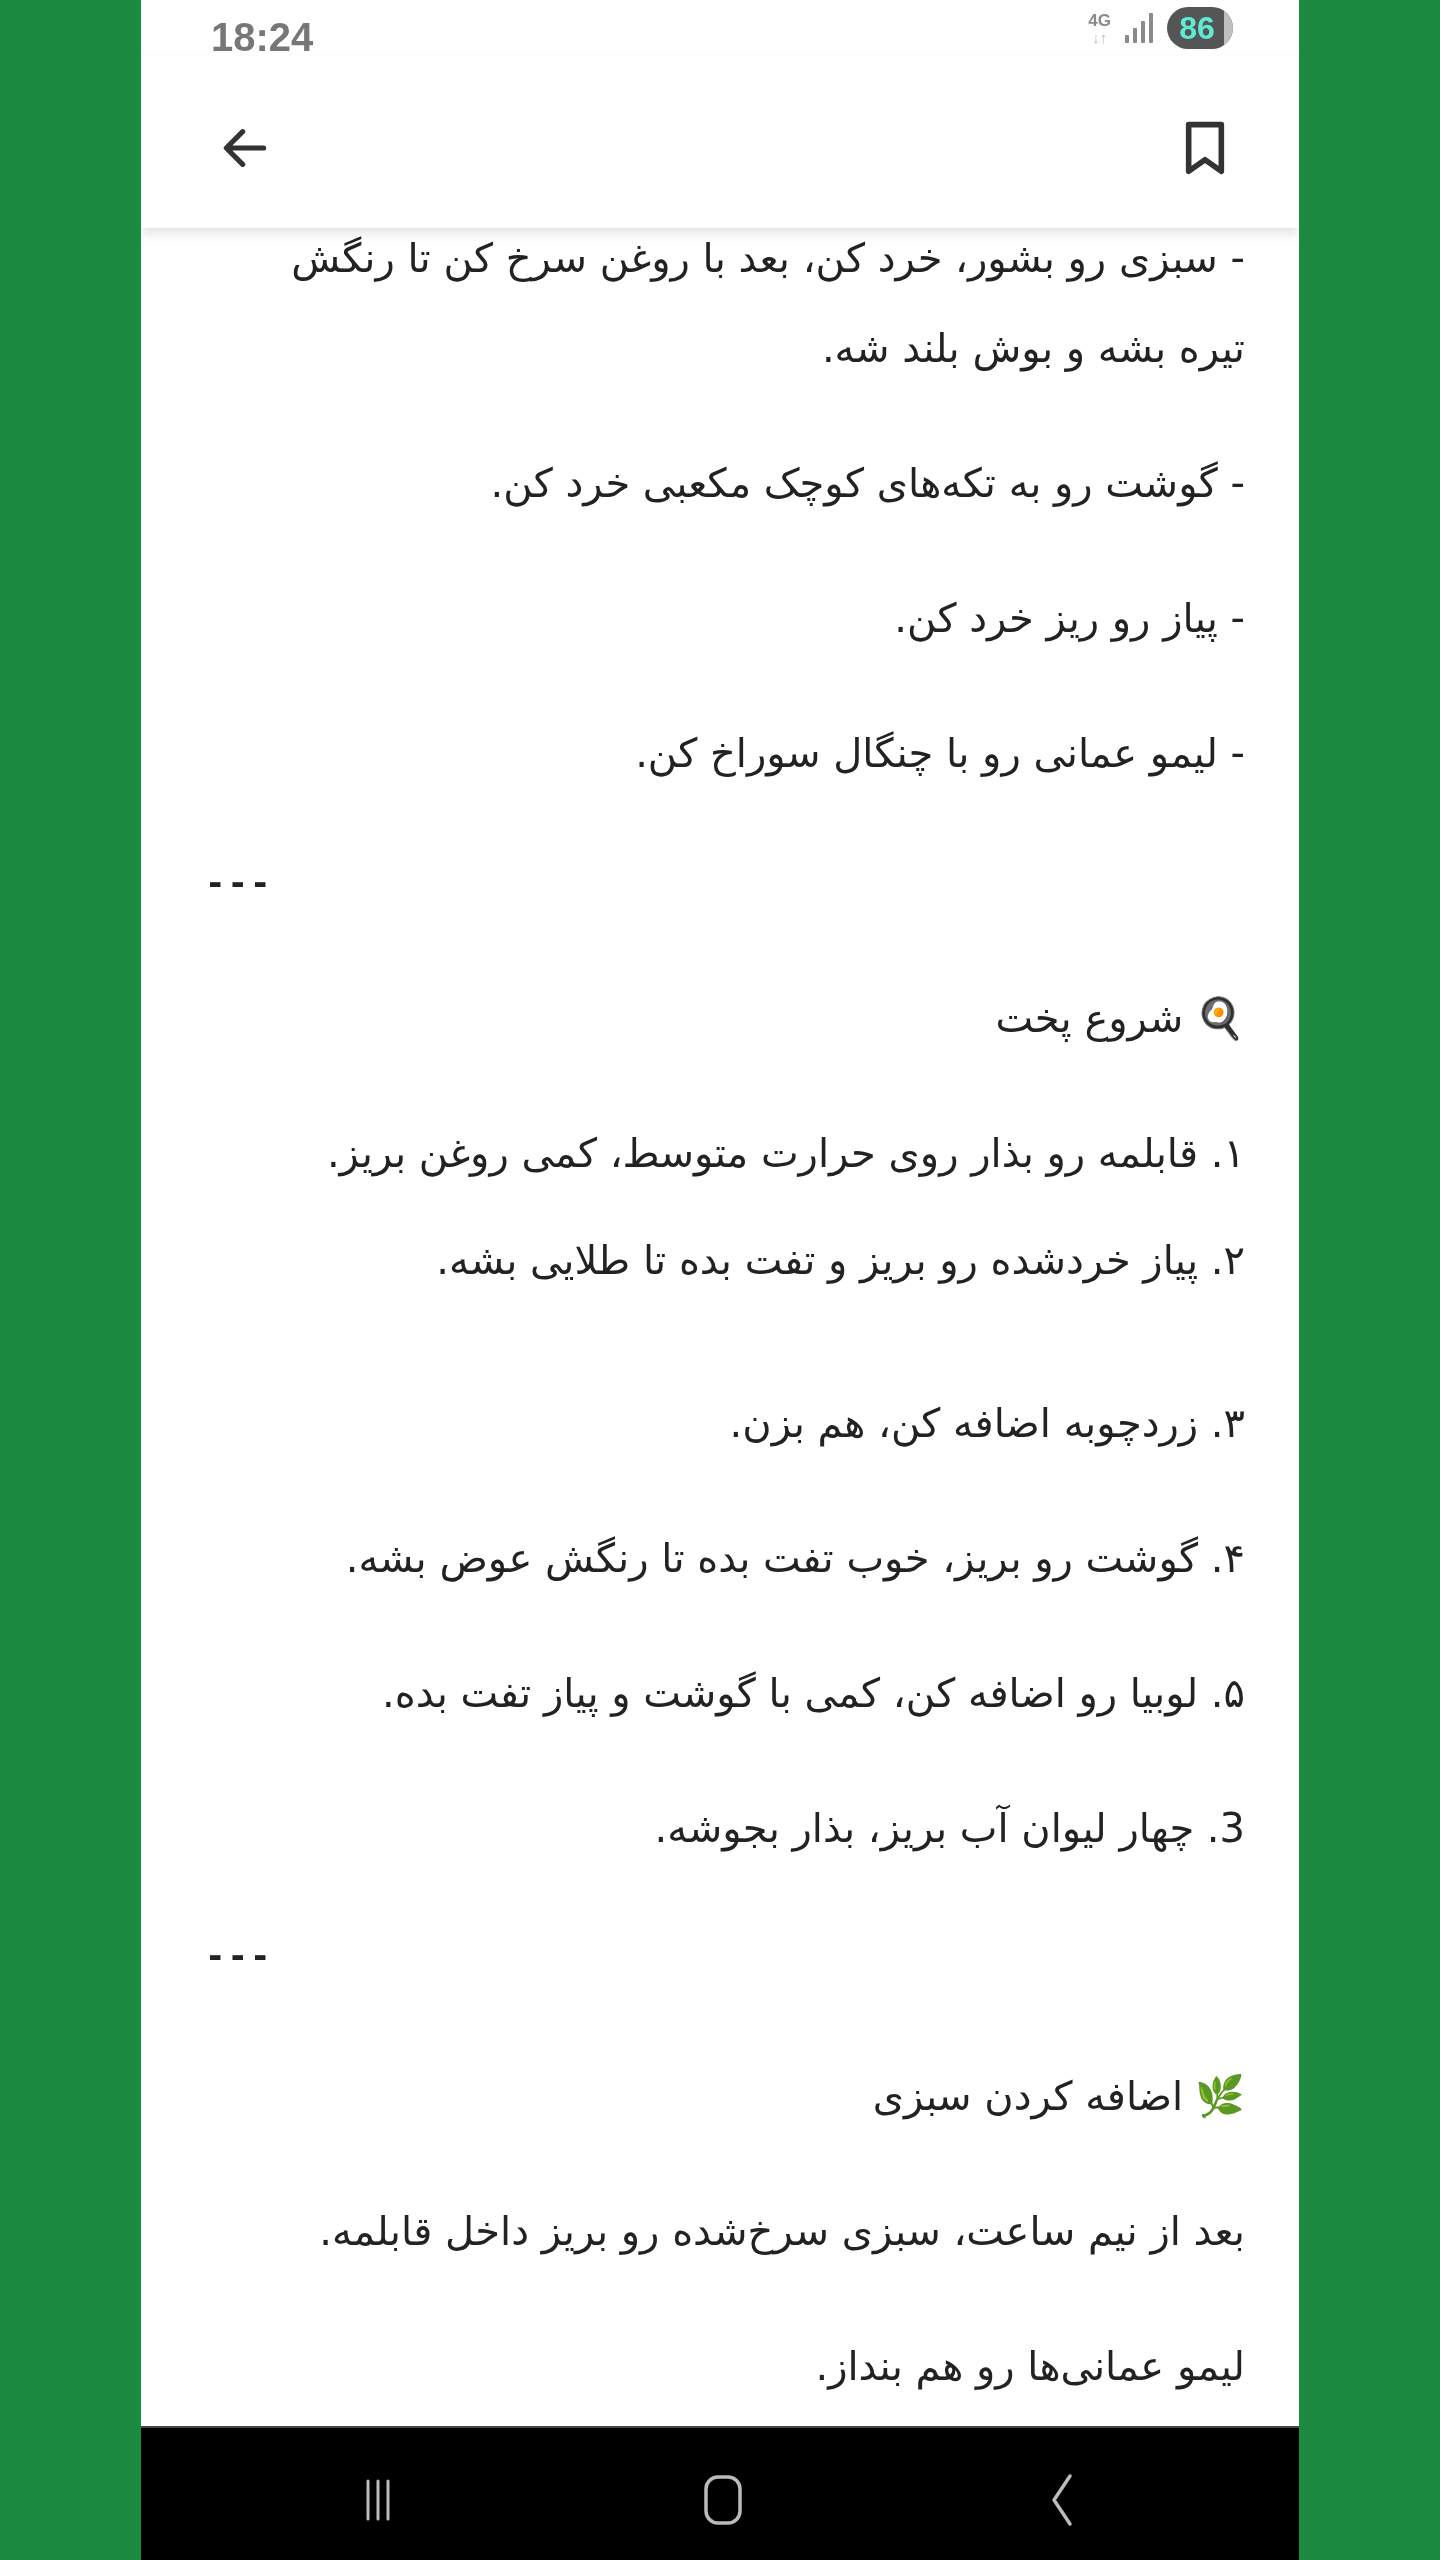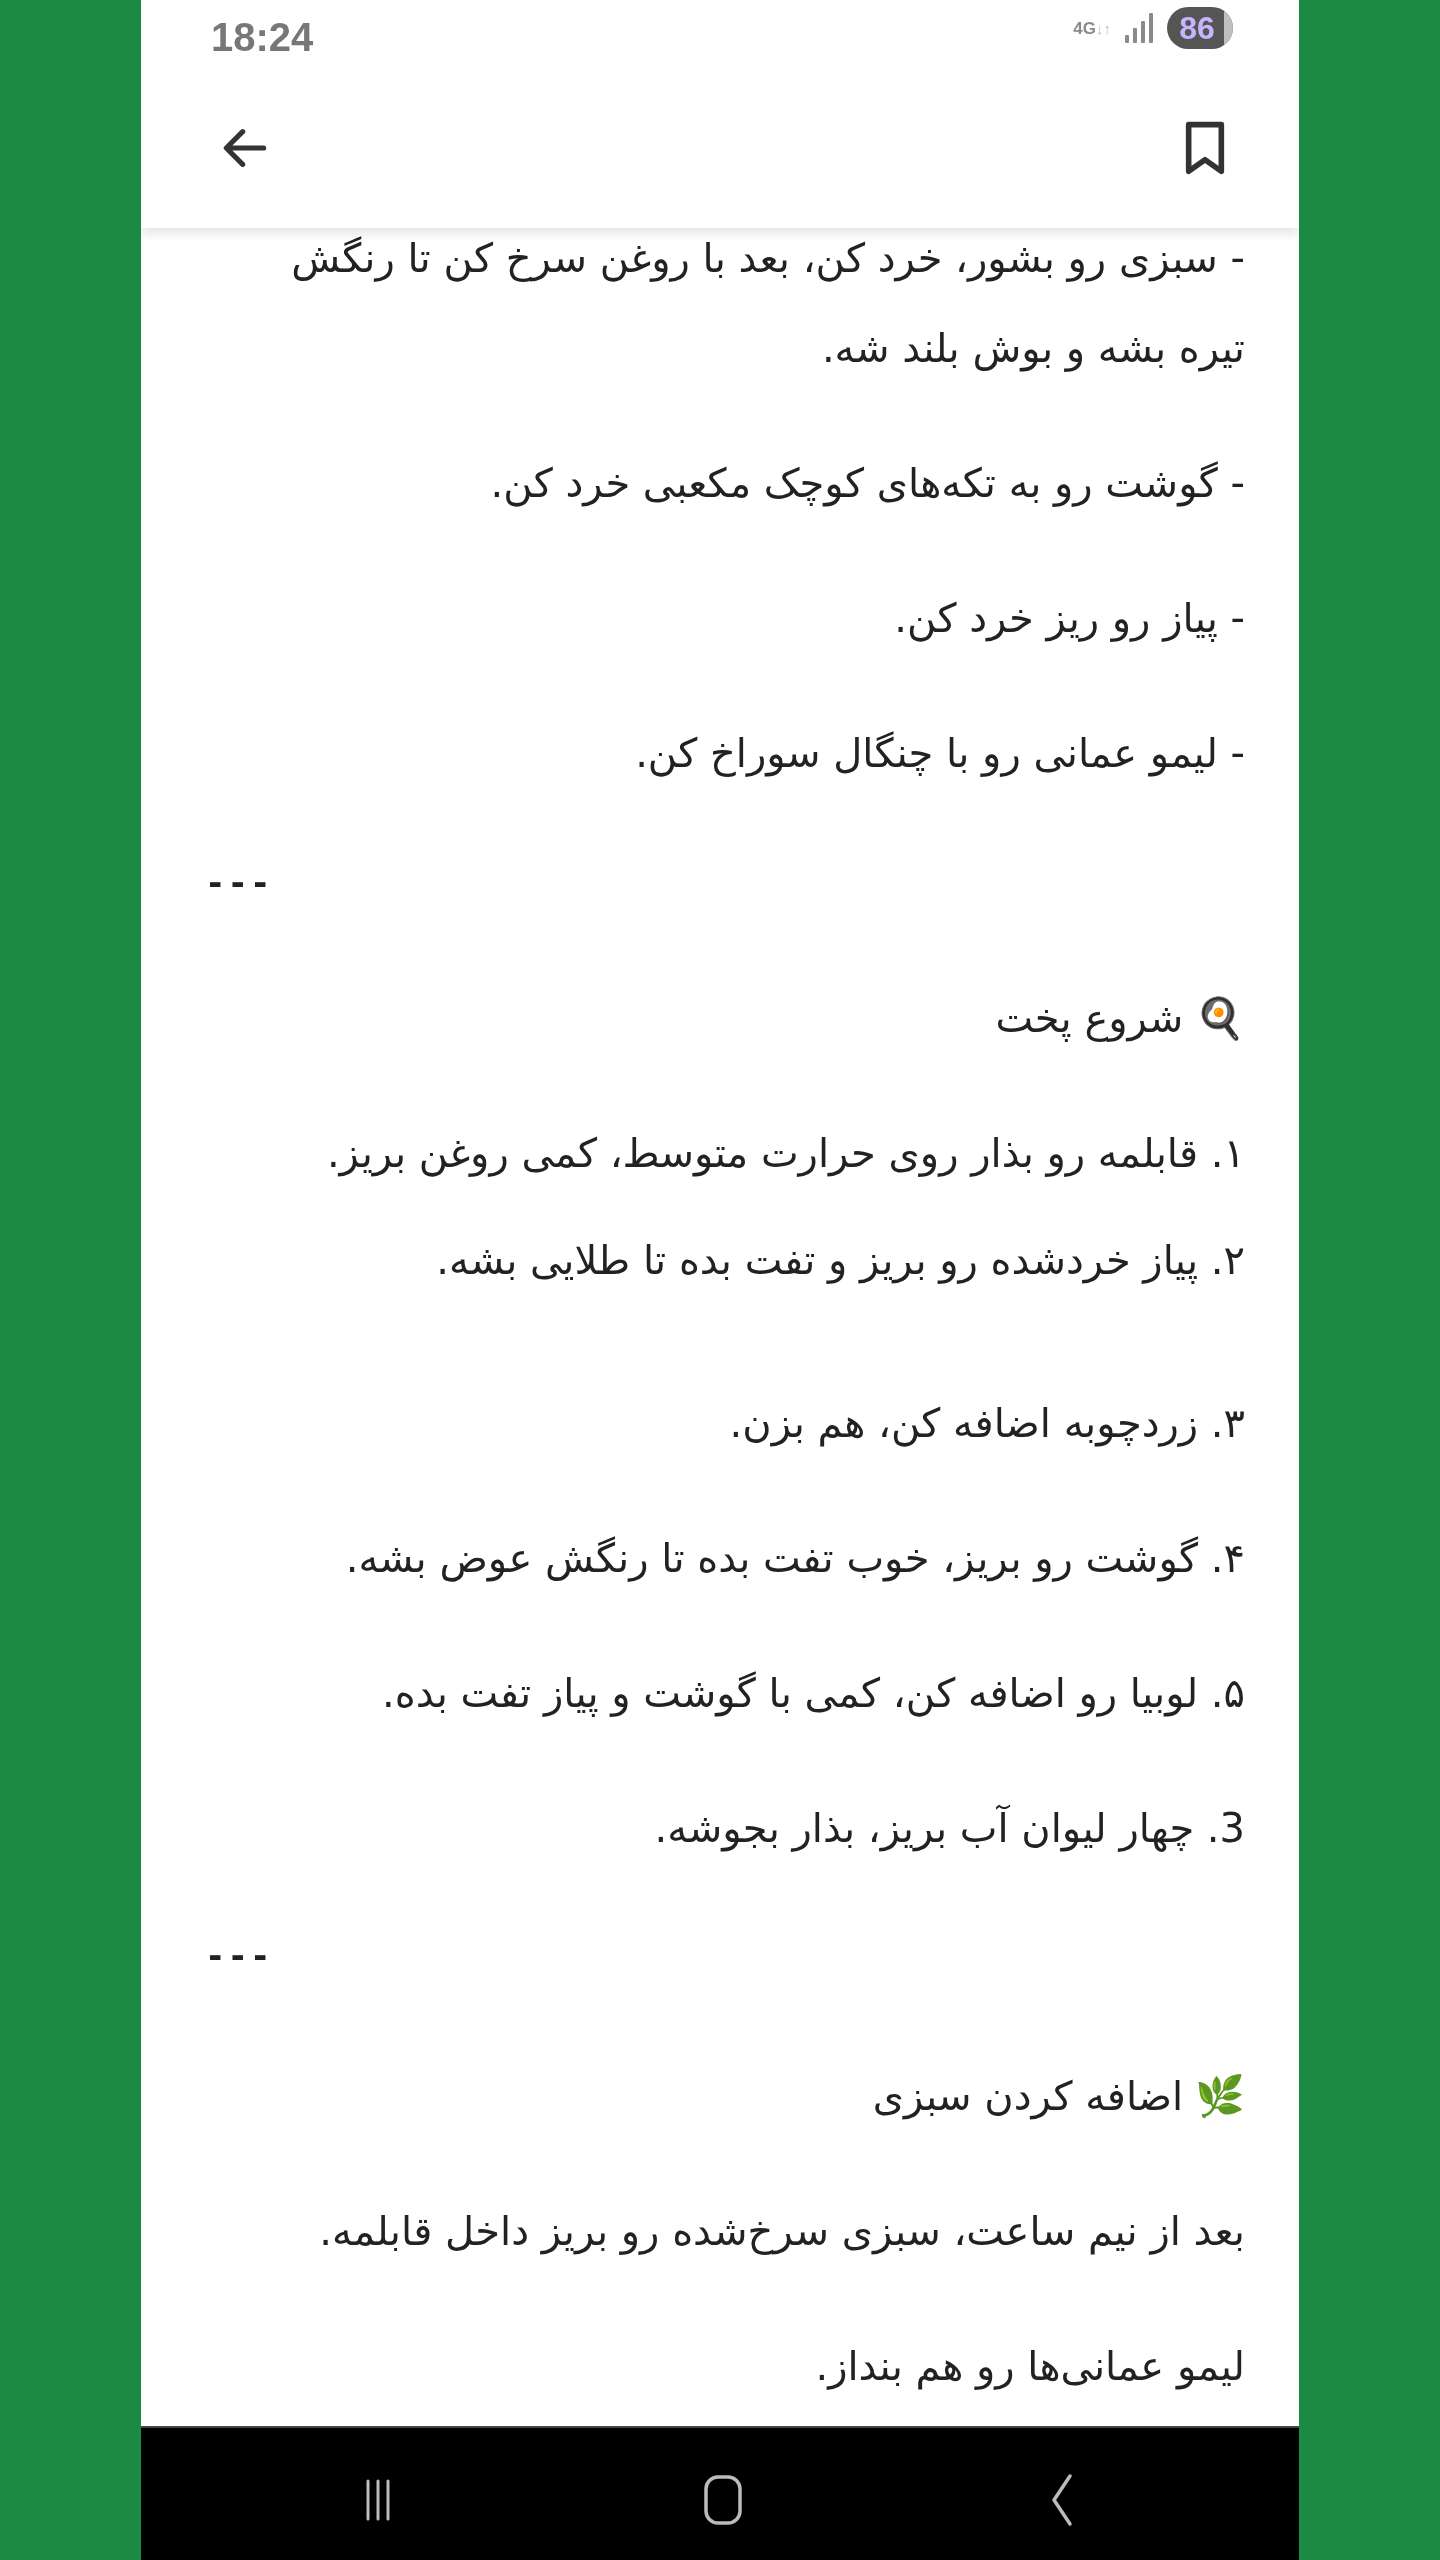--- a/index.html
+++ b/index.html
@@ -11,31 +11,31 @@
     position:absolute; left:141px; top:0; width:1158px; height:2560px; background:#ffffff; overflow:hidden;
   }
   .status-bar {
     position:absolute; left:0; top:0; width:100%; height:56px;
   }
   .status-time {
     position:absolute; left:70px; top:15px; font-family:"Liberation Sans", sans-serif; font-weight:bold;
     font-size:40px; color:#777; letter-spacing:0px;
   }
   .status-icons { position:absolute; right:66px; top:6px; height:44px; display:flex; align-items:center; gap:14px; }
-  .net-4g { display:flex; flex-direction:row; align-items:center; font-family:"Liberation Sans", sans-serif; font-weight:bold; color:#8a8a8a; line-height:1; }
+  .net-4g { display:flex; flex-direction:column; align-items:center; font-family:"Liberation Sans", sans-serif; font-weight:bold; color:#8a8a8a; line-height:1; }
   .net-4g .g { font-size:17px; }
   .net-4g .arrows { font-size:15px; color:#bdbdbd; margin-top:1px; }
   .signal { display:flex; align-items:flex-end; gap:4px; height:30px; }
   .signal span { display:block; width:4px; background:#8a8a8a; border-radius:1px; }
   .battery {
     width:66px; height:42px; border-radius:21px; background:#555; position:relative; overflow:hidden;
     display:flex; align-items:center; justify-content:center;
   }
   .battery::after { content:""; position:absolute; right:0; top:0; width:9px; height:100%; background:#bfbfbf; }
-  .battery span { color:#c4b5fd; font-family:"Liberation Sans", sans-serif; font-weight:bold; font-size:32px; position:relative; z-index:1; margin-right:6px; }
+  .battery span { color:#5eead4; font-family:"Liberation Sans", sans-serif; font-weight:bold; font-size:32px; position:relative; z-index:1; margin-right:6px; }
 
   .app-bar {
     position:absolute; left:0; top:56px; width:100%; height:172px; background:#fff;
     box-shadow:0 6px 10px rgba(0,0,0,0.10); z-index:5;
   }
   .app-bar .back-btn { position:absolute; left:70px; top:58px; width:68px; height:68px; display:flex; align-items:center; justify-content:center; }
   .app-bar .bookmark-btn { position:absolute; right:60px; top:58px; width:68px; height:68px; display:flex; align-items:center; justify-content:center; }
 
   .content {
     position:absolute; left:64px; top:0; width:1040px; direction:rtl; text-align:right; color:#222;

